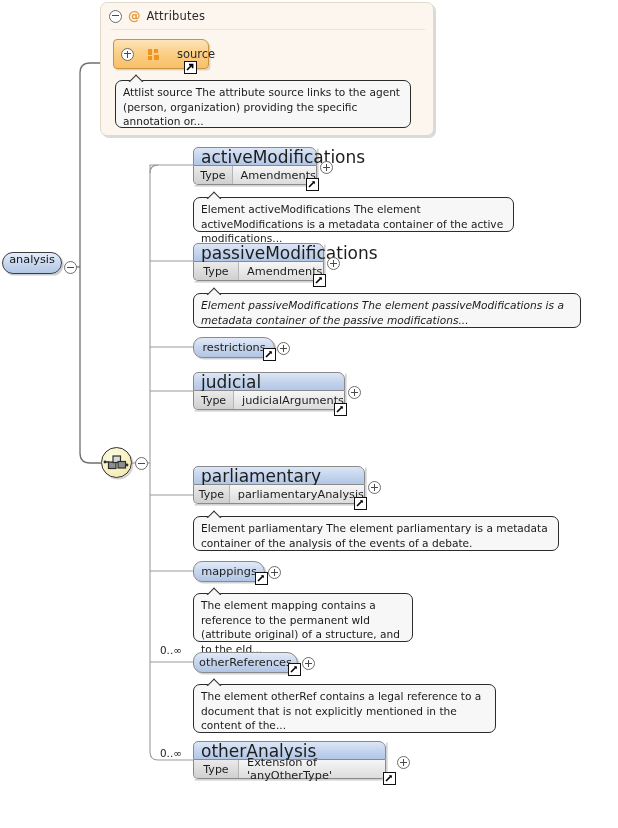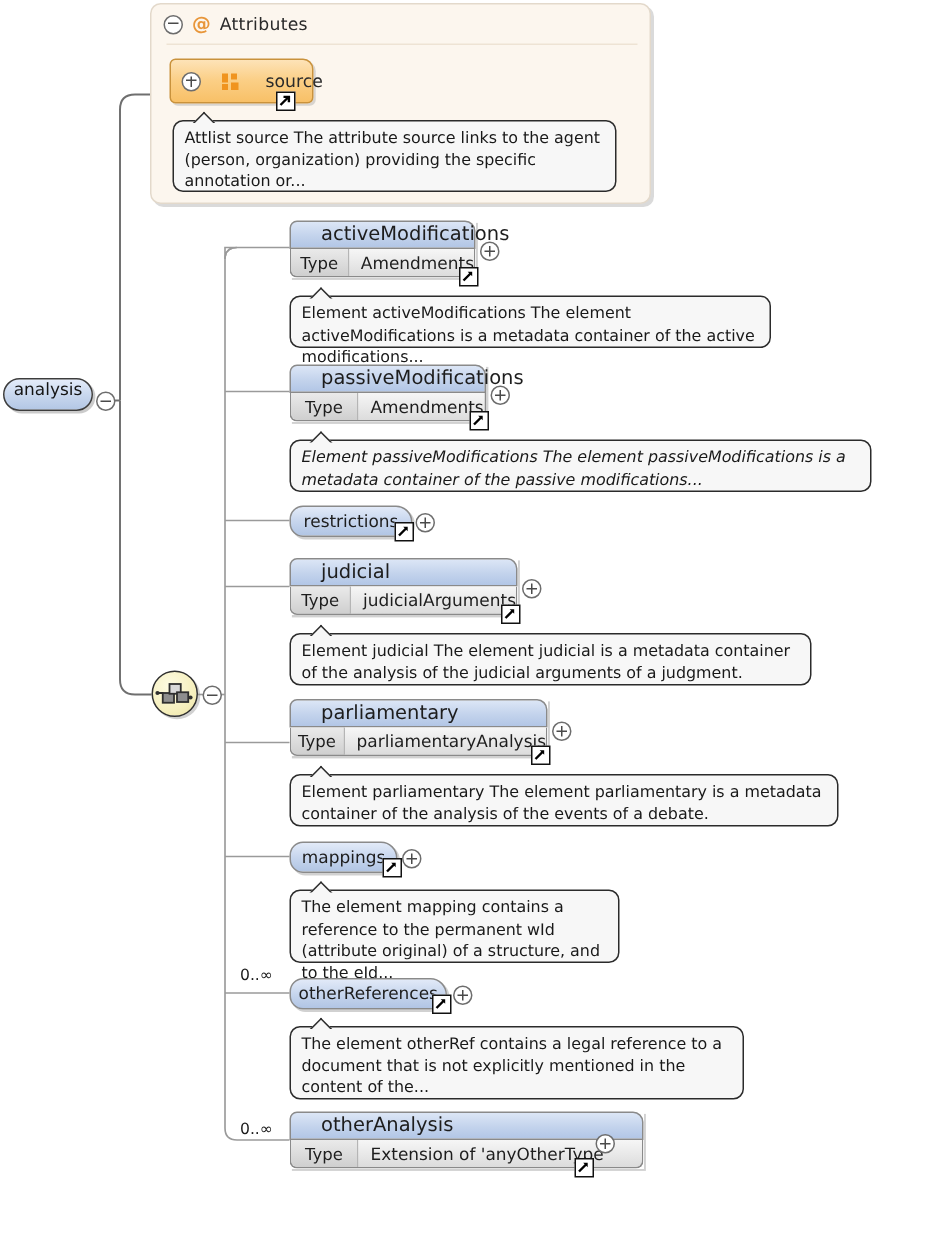--- a/index.html
+++ b/index.html
@@ -90,22 +90,22 @@
     position:absolute;
     box-sizing:border-box;
     box-shadow:1.6px 1.6px 0 rgba(140,140,140,.4);
   }
   .elem .hdr{
     height:19px;
     background:linear-gradient(to bottom,#dce6f6 0%,#c3d3ec 55%,#b2c6e6 100%);
     border:1px solid #8a8a8a;
     border-radius:5px 7px 0 0;
     box-sizing:border-box;
-    display:flex;align-items:center;padding-left:20px;
-    font-size:13px;color:#1d1d1d;
+    display:flex;align-items:center;padding-left:7px;
+    font-size:17px;color:#1d1d1d;
   }
   .elem .typerow{
     height:19px;
     border:1px solid #8a8a8a;border-top:none;
     border-radius:0 0 5px 5px;
     box-sizing:border-box;display:flex;align-items:stretch;
     background:linear-gradient(to bottom,#f3f3f3 0%,#e3e3e3 55%,#d6d6d6 100%);
   }
   .elem .tlabel{
     width:44px;display:flex;align-items:center;justify-content:center;
@@ -293,24 +293,20 @@
       <div class="tval">judicialArguments</div>
     </div>
   </div>
   <span class="linkico" style="left:334px;top:403px;">
     <svg width="10" height="10" viewBox="0 0 10 10">
         <path d="M2,8 L7,3" stroke="#000" stroke-width="1.6" fill="none"></path>
         <path d="M7.8,2.2 L7.8,5.2 L4.8,2.2 Z" fill="#000"></path>
       </svg>
   </span>
   <span class="pm plus pmwrap" style="left:348px;top:386px;"></span>
-  <div class="callout" style="left:193px;top:422px;width:348px;height:35px;">
-    <span class="tip"></span>
-    <span>Element judicial The element judicial is a metadata container of the analysis of the judicial arguments of a judgment.</span>
-  </div>
 
   <div class="elem" style="left:193px;top:466px;width:172px;text-align:center;">
     <div class="hdr">parliamentary</div>
     <div class="typerow">
       <div class="tlabel">Type</div>
       <div class="tval">parliamentaryAnalysis</div>
     </div>
   </div>
   <span class="linkico" style="left:354px;top:497px;">
     <svg width="10" height="10" viewBox="0 0 10 10">
@@ -349,21 +345,21 @@
         <path d="M7.8,2.2 L7.8,5.2 L4.8,2.2 Z" fill="#000"></path>
       </svg>
   </span>
   <span class="pm plus pmwrap" style="left:302px;top:657px;"></span>
   <div class="callout" style="left:193px;top:684px;width:303px;height:49px;">
     <span class="tip"></span>
     <span>The element otherRef contains a legal reference to a document that is not explicitly mentioned in the content of the...</span>
   </div>
 
   <span class="card" style="left:160px;top:747px;">0..∞</span>
-  <div class="elem" style="left:193px;top:741px;width:236px;">
+  <div class="elem" style="left:193px;top:741px;width:193px;">
     <div class="hdr">otherAnalysis</div>
     <div class="typerow">
       <div class="tlabel">Type</div>
       <div class="tval">Extension of 'anyOtherType'</div>
     </div>
   </div>
   <span class="linkico" style="left:383px;top:772px;">
     <svg width="10" height="10" viewBox="0 0 10 10">
         <path d="M2,8 L7,3" stroke="#000" stroke-width="1.6" fill="none"></path>
         <path d="M7.8,2.2 L7.8,5.2 L4.8,2.2 Z" fill="#000"></path>

